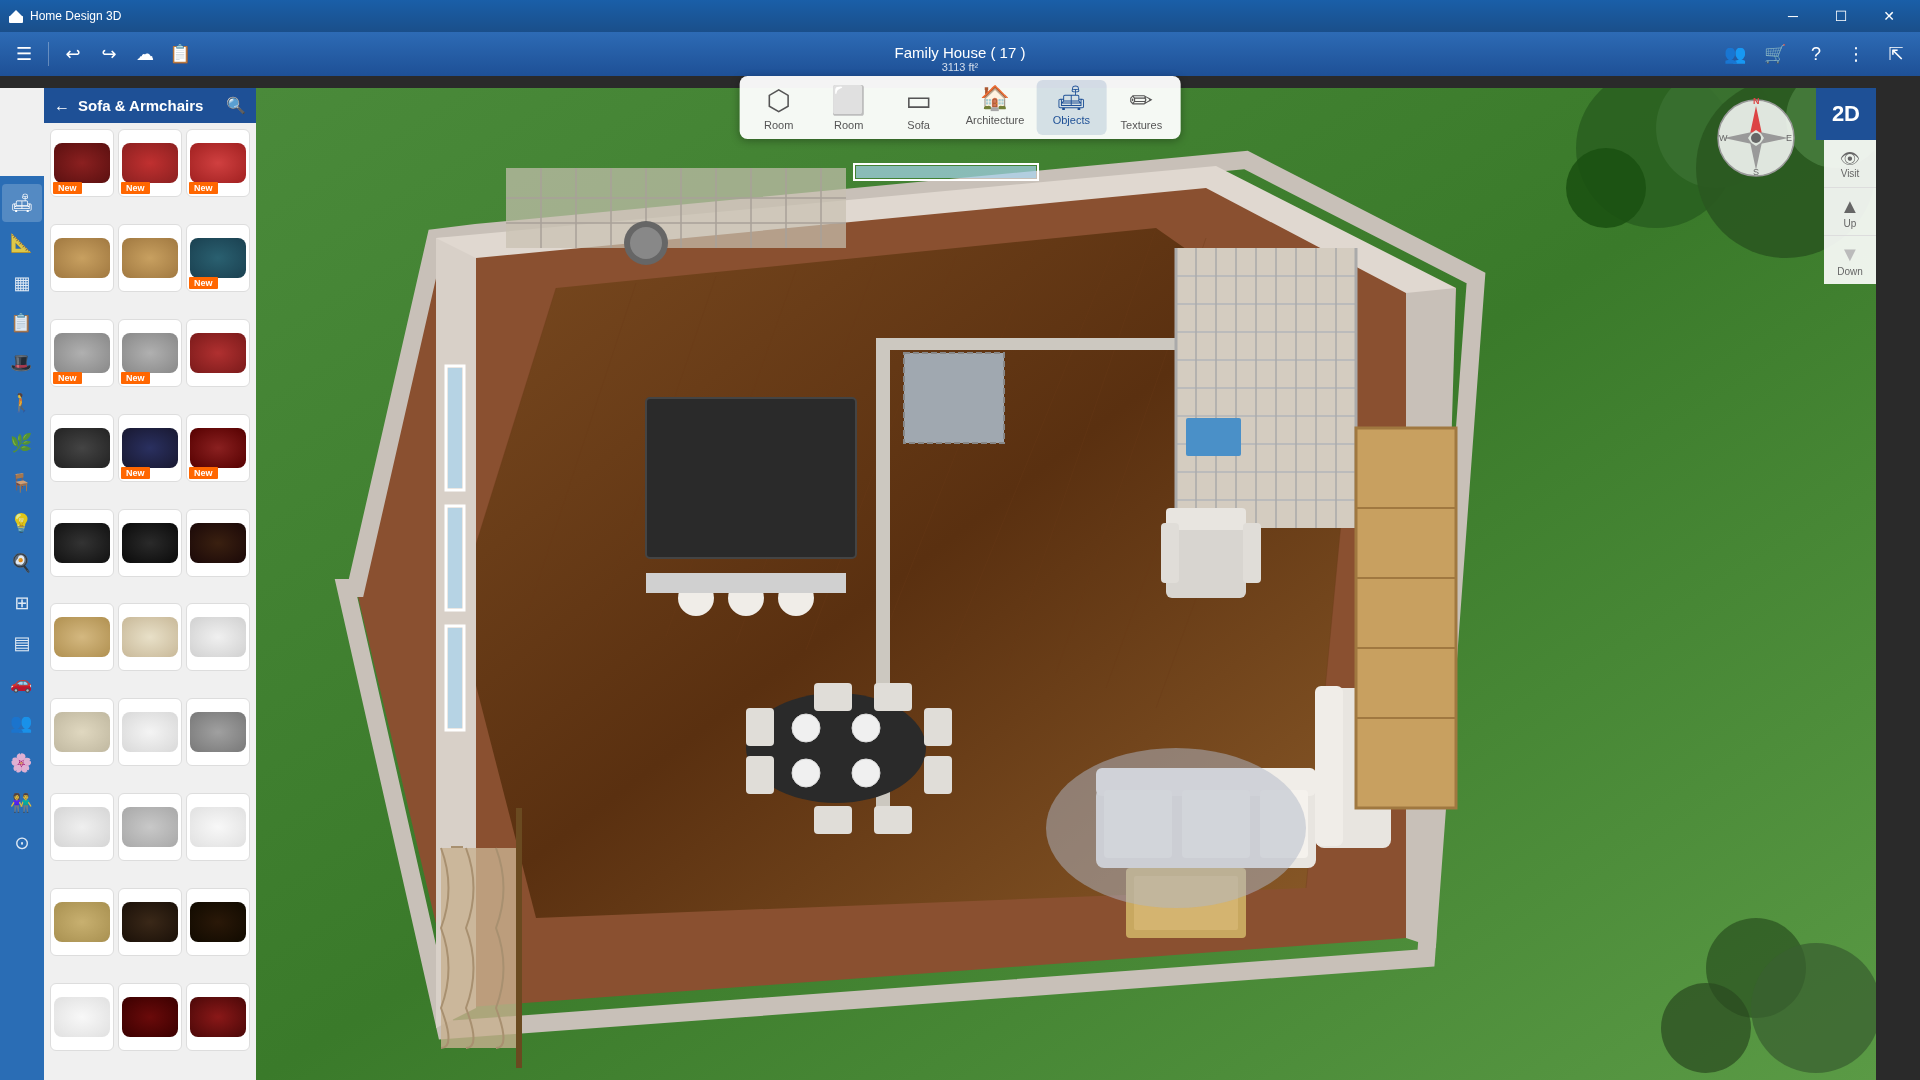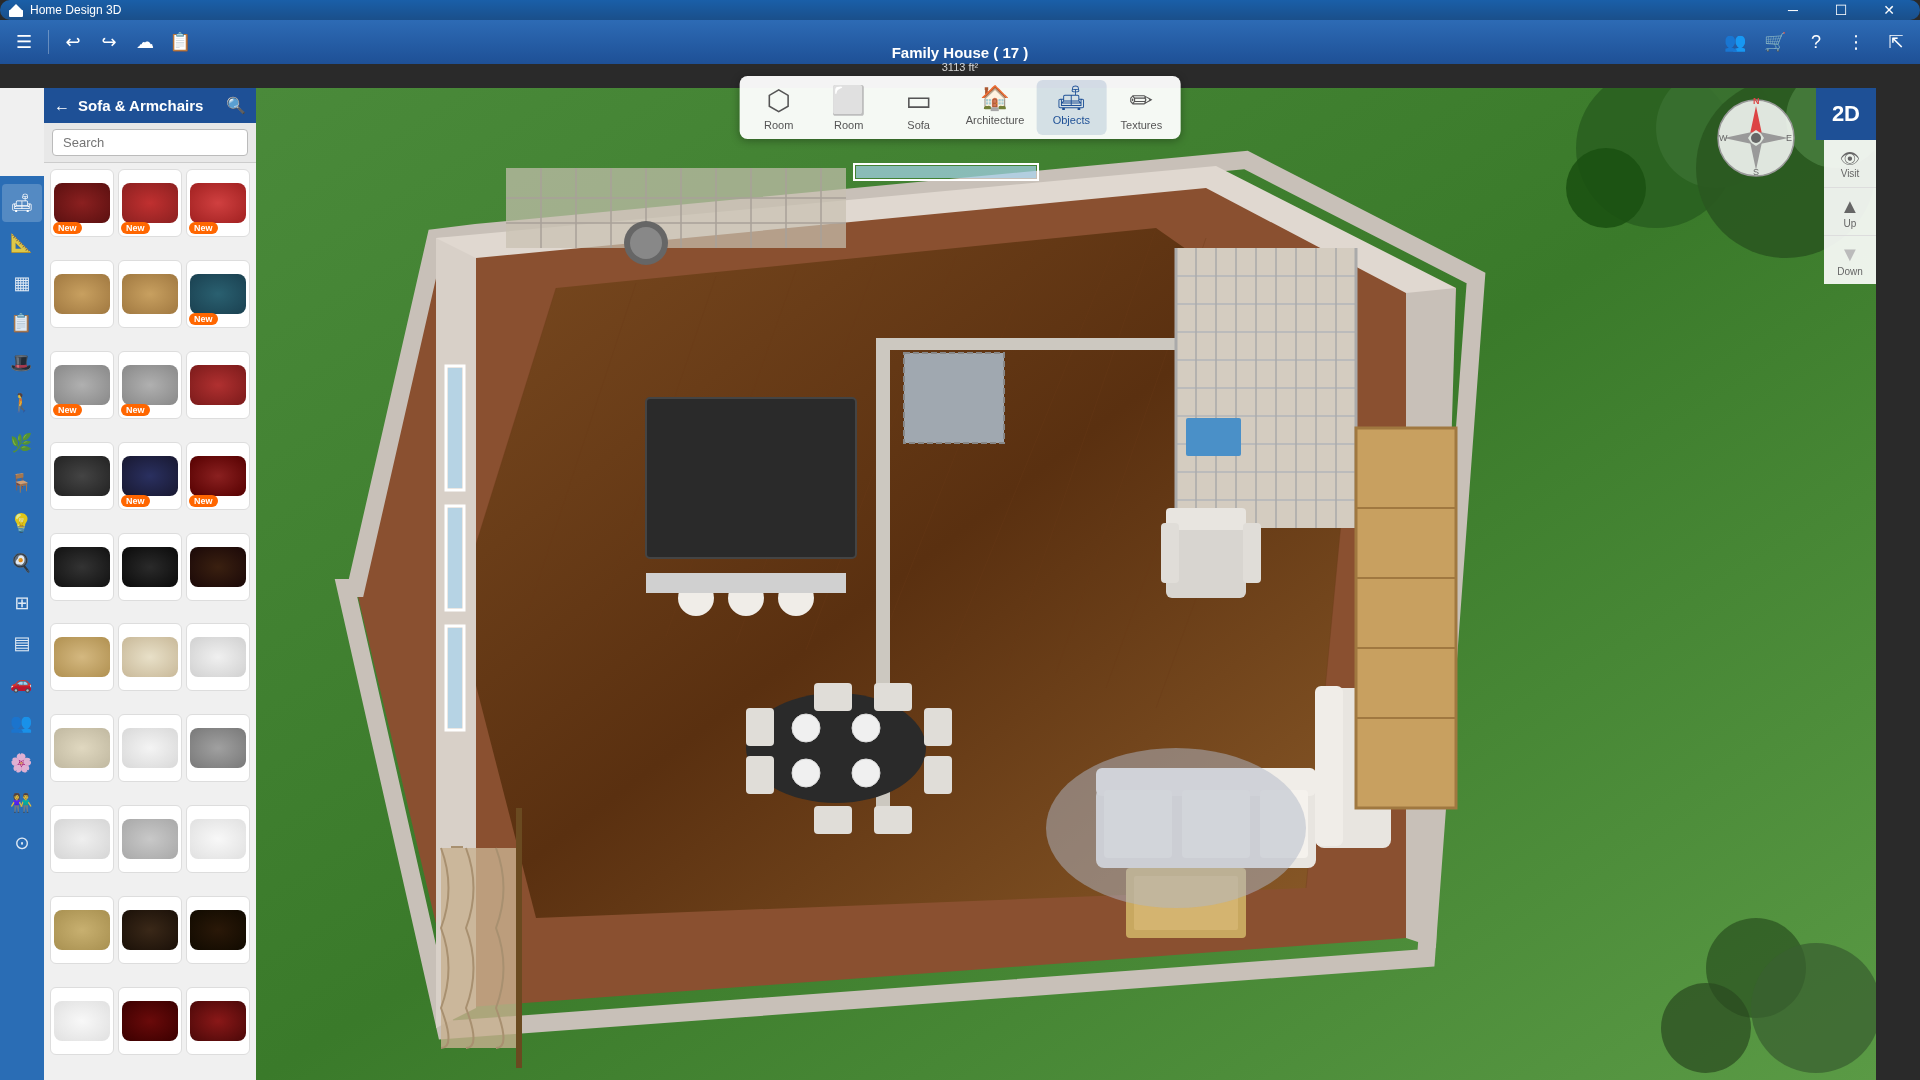--- a/index.html
+++ b/index.html
@@ -1,23 +1,23 @@
 <!DOCTYPE html>
 <html><head>
   <meta charset="utf-8">
   <style>
     * { margin: 0; padding: 0; box-sizing: border-box; }
     body { width: 1920px; height: 1080px; overflow: hidden; font-family: 'Segoe UI', Arial, sans-serif; background: #2a2a2a; }
 
     
     #titlebar {
-      width: 100%; height: 20px;
+      width: 100%; height: 32px;
       background: linear-gradient(180deg, #1a5fa8 0%, #1a4f8a 100%);
       display: flex; align-items: center; justify-content: space-between;
-      padding: 0 8px; position: relative; border-radius: 11px;
+      padding: 0 8px; position: relative;
     }
     #titlebar .app-title { color: white; font-size: 12px; display: flex; align-items: center; gap: 6px; }
     #titlebar .app-title svg { width: 16px; height: 16px; }
     #titlebar .window-controls { display: flex; gap: 2px; }
     #titlebar .win-btn { width: 46px; height: 32px; border: none; background: transparent; color: white; cursor: pointer; font-size: 14px; display: flex; align-items: center; justify-content: center; }
 
     
     #toolbar {
       width: 100%; height: 44px;
       background: linear-gradient(180deg, #2d6bb5 0%, #1e5096 100%);
@@ -80,21 +80,21 @@
 
     .furniture-item {
       background: white; border: 1px solid #ddd; border-radius: 6px;
       display: flex; align-items: center; justify-content: center;
       position: relative; cursor: pointer; overflow: hidden;
       height: 68px;
     }
     .furniture-item .new-badge {
       position: absolute; bottom: 2px; left: 2px;
       background: #ff6600; color: white; font-size: 9px; font-weight: bold;
-      padding: 1px 5px; border-radius: 6px;
+      padding: 1px 5px; border-radius: 1px;
     }
 
     
     #main-view {
       position: absolute; left: 256px; top: 88px;
       width: calc(1920px - 256px - 44px); height: calc(1080px - 88px);
       overflow: hidden;
     }
 
     
@@ -182,21 +182,21 @@
 
 <div id="toolbar">
   <button class="tb-btn">☰</button>
   <div class="separator"></div>
   <button class="tb-btn">↩</button>
   <button class="tb-btn">↪</button>
   <button class="tb-btn">☁</button>
   <button class="tb-btn">📋</button>
 
   <div style="position:absolute; left:50%; transform:translateX(-50%); top:44px; display:flex; flex-direction:column; align-items:center; z-index:5;">
-    <span style="color:white; font-size:15px; font-weight:700;">Family House ( 17 )</span>
+    <span style="color:white; font-size:15px; font-weight:400;">Family House ( 17 )</span>
     <span style="color:rgba(255,255,255,0.8); font-size:11px;">3113 ft²</span>
   </div>
 
   <div style="margin-left:auto; display:flex; gap:8px; align-items:center;">
     <button class="tb-btn">👥</button>
     <button class="tb-btn">🛒</button>
     <button class="tb-btn">?</button>
     <button class="tb-btn">⋮</button>
     <button class="tb-btn">⇱</button>
   </div>
@@ -252,23 +252,20 @@
     <div class="nav-icon">👫</div>
     <div class="nav-icon">⊙</div>
   </div>
 
   <div id="sidebar-header" style="margin-left:44px;">
     <span class="back-arrow">←</span>
     <span class="header-title">Sofa &amp; Armchairs</span>
     <span class="search-icon-right">🔍</span>
   </div>
 
-  <div id="search-bar" style="margin-left:44px;">
-    <input type="text" placeholder="Search" style="">
-  </div>
 
   <div id="furniture-grid">
 
     <div class="furniture-item">
       <div class="furniture-thumb fi-red-dark" style="border-radius:8px;"></div>
       <span class="new-badge">New</span>
     </div>
     <div class="furniture-item">
       <div class="furniture-thumb fi-red-med" style="border-radius:8px;"></div>
       <span class="new-badge">New</span>

